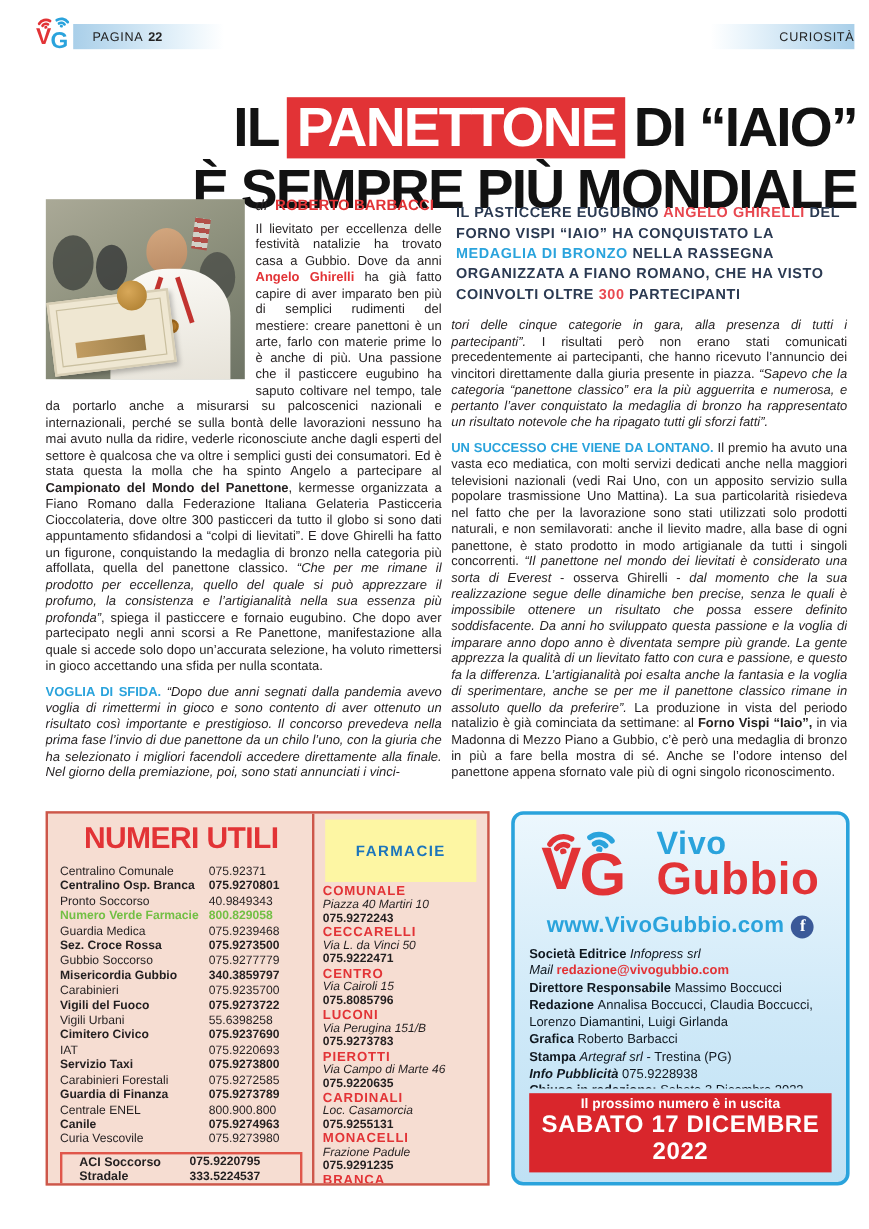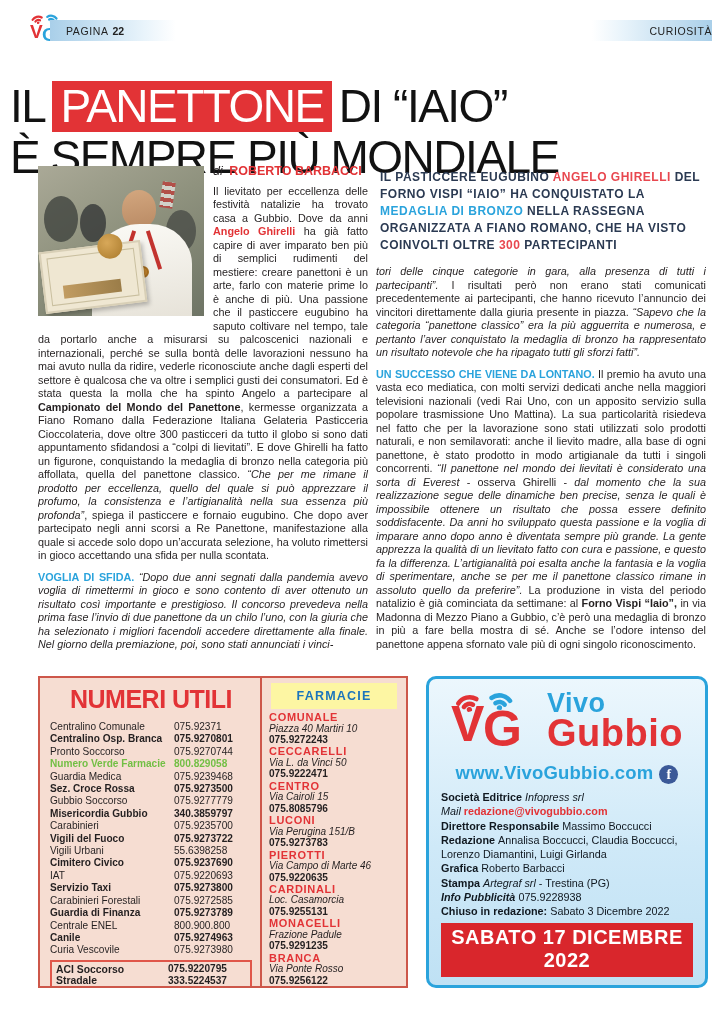--- a/index.html
+++ b/index.html
@@ -8,35 +8,35 @@
     --facebook_blue:#3b5998; --link_blue:#1b75bc; --ink:#231f20;
   }
   *{box-sizing:border-box}
   html,body{margin:0;padding:0}
   body{width:724px;height:1024px;position:relative;background:#fff;overflow:hidden;
        font-family:"Liberation Sans",sans-serif;color:var(--ink)}
 
   
   .strip{position:absolute;height:21px;display:flex;align-items:center;font-size:10.5px;
          letter-spacing:.6px;color:#222}
-  .strip-left{left:50px;top:20px;width:126px;padding-left:16px;
+  .strip-left{left:61px;top:20px;width:126px;padding-left:16px;
          background:linear-gradient(90deg,#a9cfe9 0%,#e9f4fb 75%,#ffffff 100%)}
   .strip-right{right:12px;top:20px;width:120px;justify-content:flex-end;
          background:linear-gradient(270deg,#a9cfe9 0%,#e9f4fb 75%,#ffffff 100%)}
   .strip b{margin-left:4px;letter-spacing:0}
   .logo-sm{position:absolute;left:29px;top:12px;width:36px;height:40px}
   .wifi{display:inline-block;line-height:0}
   .logo-sm .wifi-red{position:absolute;left:0;top:0;color:var(--red);transform:rotate(-14deg)}
   .logo-sm .wifi-blue{position:absolute;left:15px;top:-1px;color:var(--blue);transform:rotate(10deg)}
   .logo-sm .slv{position:absolute;left:1px;top:9px;font-size:19px;font-weight:700;color:var(--red)}
   .logo-sm .slg{position:absolute;left:13px;top:12px;font-size:19px;font-weight:700;color:var(--blue)}
 
   
-  .headline{position:absolute;left:10px;right:10px;top:50px;text-align:left;
-            font-weight:400;font-size:46px;line-height:51px;letter-spacing:-1.5px;color:#121212}
+  .headline{position:absolute;left:22px;right:10px;top:50px;text-align:right;
+            font-weight:700;font-size:46px;line-height:51px;letter-spacing:-1.5px;color:#121212}
   .hl-box{background:var(--red);color:#fff;padding:0 8px;margin:0 7px;display:inline-block}
 
   
   .cols{position:absolute;left:38px;top:163px;width:668px;height:537px;display:flex;gap:8px;overflow:hidden}
   .col{width:330px;font-size:10.8px;line-height:13.5px;text-align:justify}
   .para{margin-bottom:8px}
   .s-b{font-weight:700}
   .s-i{font-style:italic}
   .s-bi{font-weight:700;font-style:italic}
   .s-red{color:#e8474f}
@@ -82,27 +82,27 @@
 
   .pinkbox{width:370px;background:var(--pink_bg);border:2px solid #cd574a;display:flex;overflow:hidden}
   .numeri{width:220px;padding:4px 8px 4px 10px}
   .numeri-title{color:var(--red);font-size:25px;font-weight:700;text-align:center;
                 letter-spacing:-.5px;margin:3px 0 7px}
   .num-row{display:flex;font-size:10.1px;line-height:12.4px}
   .num-row .num-label{flex:1}
   .num-row .num-phone{width:78px}
   .num-row.b{font-weight:700}
   .num-row.g{color:var(--green);font-weight:700}
-  .aci{border:2px solid #e0564a;display:flex;align-items:center;margin-top:3px;padding:1px 4px}
+  .aci{border:2px solid #e0564a;display:flex;align-items:center;margin-top:3px;padding:1px 14px}
   .aci-label{flex:1;font-weight:700;font-size:10.4px}
   .aci-phones{width:78px;font-weight:700;font-size:10.1px;line-height:12px}
 
   .farmacie{flex:1;border-left:2px solid #cd574a;padding:3px 7px;overflow:hidden}
   .farm-head{background:var(--yellow);color:var(--link_blue);font-weight:700;font-size:12.5px;
-             text-align:center;letter-spacing:1.2px;margin:2px 2px 3px;padding:6px 0}
+             text-align:center;letter-spacing:1.2px;margin:2px 2px 3px;padding:19px 0}
   .farm-entry{margin-bottom:1px}
   .farm-name{color:var(--red);font-weight:700;font-size:11px;letter-spacing:.7px;line-height:11.5px}
   .farm-addr{font-style:italic;font-size:10px;line-height:10.6px}
   .farm-phone{font-weight:700;font-size:10.1px;line-height:11.3px}
 
   .bluebox{flex:1;border:3px solid var(--blue);border-radius:10px;overflow:hidden;
            background:linear-gradient(180deg,#ecf7fd 0%,#cfe9f8 55%,#bfe1f4 100%);
            padding:4px 12px 8px;display:flex;flex-direction:column}
   .vg-row{display:flex;justify-content:center;align-items:flex-start;gap:4px;height:74px;margin-top:3px}
   .vglogo{position:relative;width:92px;height:72px}
@@ -202,21 +202,21 @@
           <div class="num-row">
             <span class="num-label">Centralino Comunale</span>
             <span class="num-phone">075.92371</span>
           </div>
           <div class="num-row b">
             <span class="num-label">Centralino Osp. Branca</span>
             <span class="num-phone">075.9270801</span>
           </div>
           <div class="num-row">
             <span class="num-label">Pronto Soccorso</span>
-            <span class="num-phone">075.9270744</span>
+            <span class="num-phone">40.9849343</span>
           </div>
           <div class="num-row g">
             <span class="num-label">Numero Verde Farmacie</span>
             <span class="num-phone">800.829058</span>
           </div>
           <div class="num-row">
             <span class="num-label">Guardia Medica</span>
             <span class="num-phone">075.9239468</span>
           </div>
           <div class="num-row b">
@@ -367,17 +367,18 @@
         <div class="mast-line"><span class="s-b">Società Editrice </span><span class="s-i">Infopress srl</span></div>
         <div class="mast-line"><span class="s-i">Mail </span><span class="s-redb">redazione@vivogubbio.com</span></div>
         <div class="mast-line"><span class="s-b">Direttore Responsabile </span><span>Massimo Boccucci</span></div>
         <div class="mast-line"><span class="s-b">Redazione </span><span>Annalisa Boccucci, Claudia Boccucci, Lorenzo Diamantini, Luigi Girlanda</span></div>
         <div class="mast-line"><span class="s-b">Grafica </span><span>Roberto Barbacci</span></div>
         <div class="mast-line"><span class="s-b">Stampa </span><span class="s-i">Artegraf srl</span><span> - Trestina (PG)</span></div>
         <div class="mast-line"><span class="s-bi">Info Pubblicità </span><span>075.9228938</span></div>
         <div class="mast-line"><span class="s-b">Chiuso in redazione:</span><span> Sabato 3 Dicembre 2022</span></div>
       </div>
     <div class="banner">
+      <div class="banner-line1">Il prossimo numero è in uscita</div>
       <div class="banner-line2">SABATO 17 DICEMBRE 2022</div>
     </div>
   </div>
 
 </div>
 
 </body></html>

